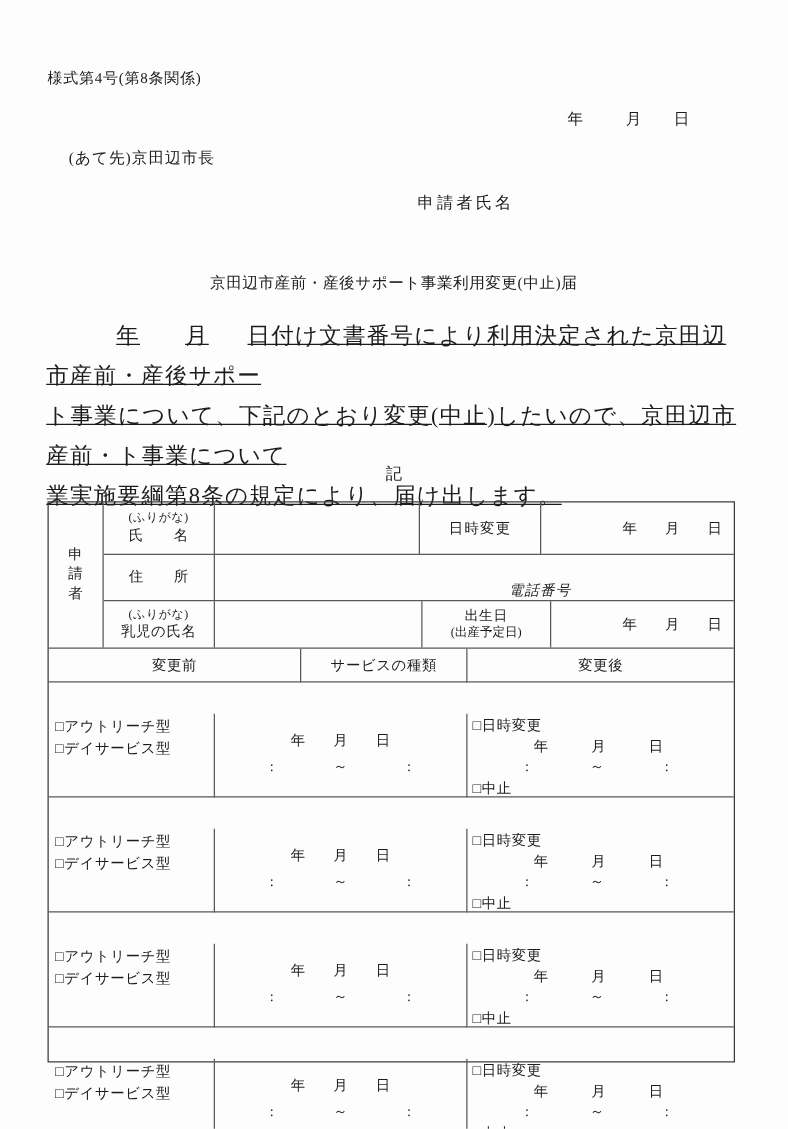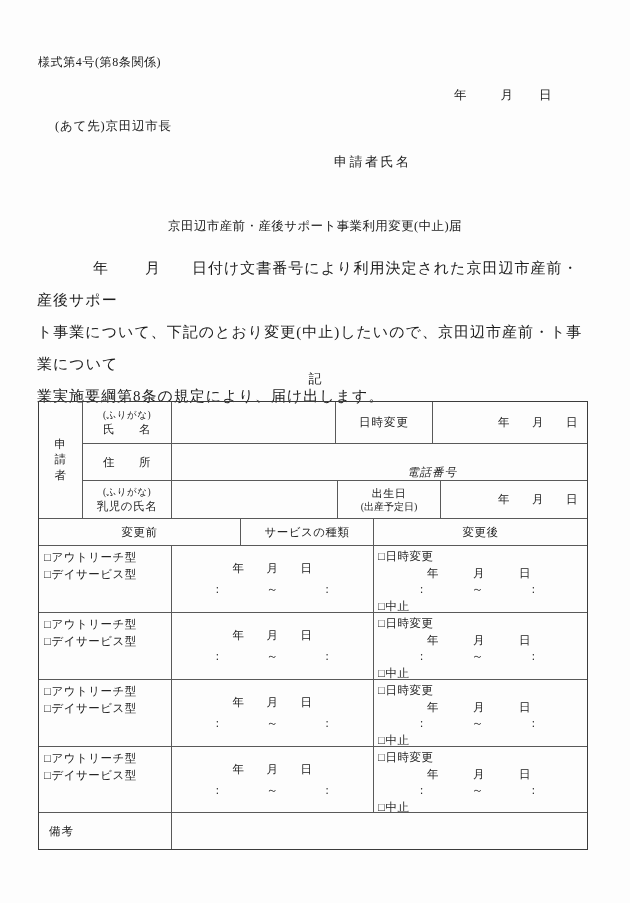--- a/index.html
+++ b/index.html
@@ -12,21 +12,21 @@
     overflow:hidden;
   }
   .abs{position:absolute;}
   .form-no{left:38px;top:54px;font-size:12px;letter-spacing:0.6px;}
   .date-line{left:454px;top:87px;font-size:12.5px;display:flex;}
   .date-line .y{margin-right:34px;}
   .date-line .m{margin-right:26px;}
   .addressee{left:55px;top:118px;font-size:12.5px;letter-spacing:0.8px;}
   .applicant-label{left:334px;top:153px;font-size:13px;letter-spacing:2.5px;}
   .doc-title{left:0;top:218px;width:630px;text-align:center;font-size:12.5px;letter-spacing:0.4px;}
-  .para{left:37px;top:252px;width:556px;font-size:15px;letter-spacing:1px;line-height:32px;}
+  .para{left:37px;top:252px;width:556px;font-size:18px;letter-spacing:1px;line-height:32px;text-decoration:underline;}
   .para .ind{display:inline-block;width:56px;}
   .para .gy{margin-right:36px;}
   .para .gm{margin-right:31px;}
   .ki{left:0;top:370px;width:630px;text-align:center;font-size:13px;}
 
   
   .ft{
     left:38px;top:401px;width:550px;height:449px;
     border:1.5px solid #3c3c3c;
     box-sizing:border-box;
@@ -57,21 +57,21 @@
   .bdate-cell .l1{font-size:11px;line-height:14px;}
   .bdate-cell .l2{font-size:10px;line-height:13px;letter-spacing:0;}
 
   
   .hdr{height:27px;}
   .hdr .cell{display:flex;align-items:center;justify-content:center;}
   .c1{width:133px;}
   .c2{width:202px;}
 
   
-  .s-row{height:67px;}
+  .s-row{height:67px;margin-top:25px;}
   .s-row.h66{height:66px;}
   .type-cell{padding:3px 0 0 5px;line-height:17px;}
   .before-cell{display:flex;flex-direction:column;justify-content:center;align-items:center;gap:2px;}
   .ymd-line{display:flex;gap:22px;line-height:19px;}
   .time-line{display:flex;gap:47px;line-height:19px;}
   .after-cell{padding:2px 0 0 4px;line-height:16.5px;}
   .after-cell .ymd2{display:flex;gap:34px;margin-left:49px;}
   .after-cell .time2{display:flex;gap:48px;margin-left:42px;}
 
   

